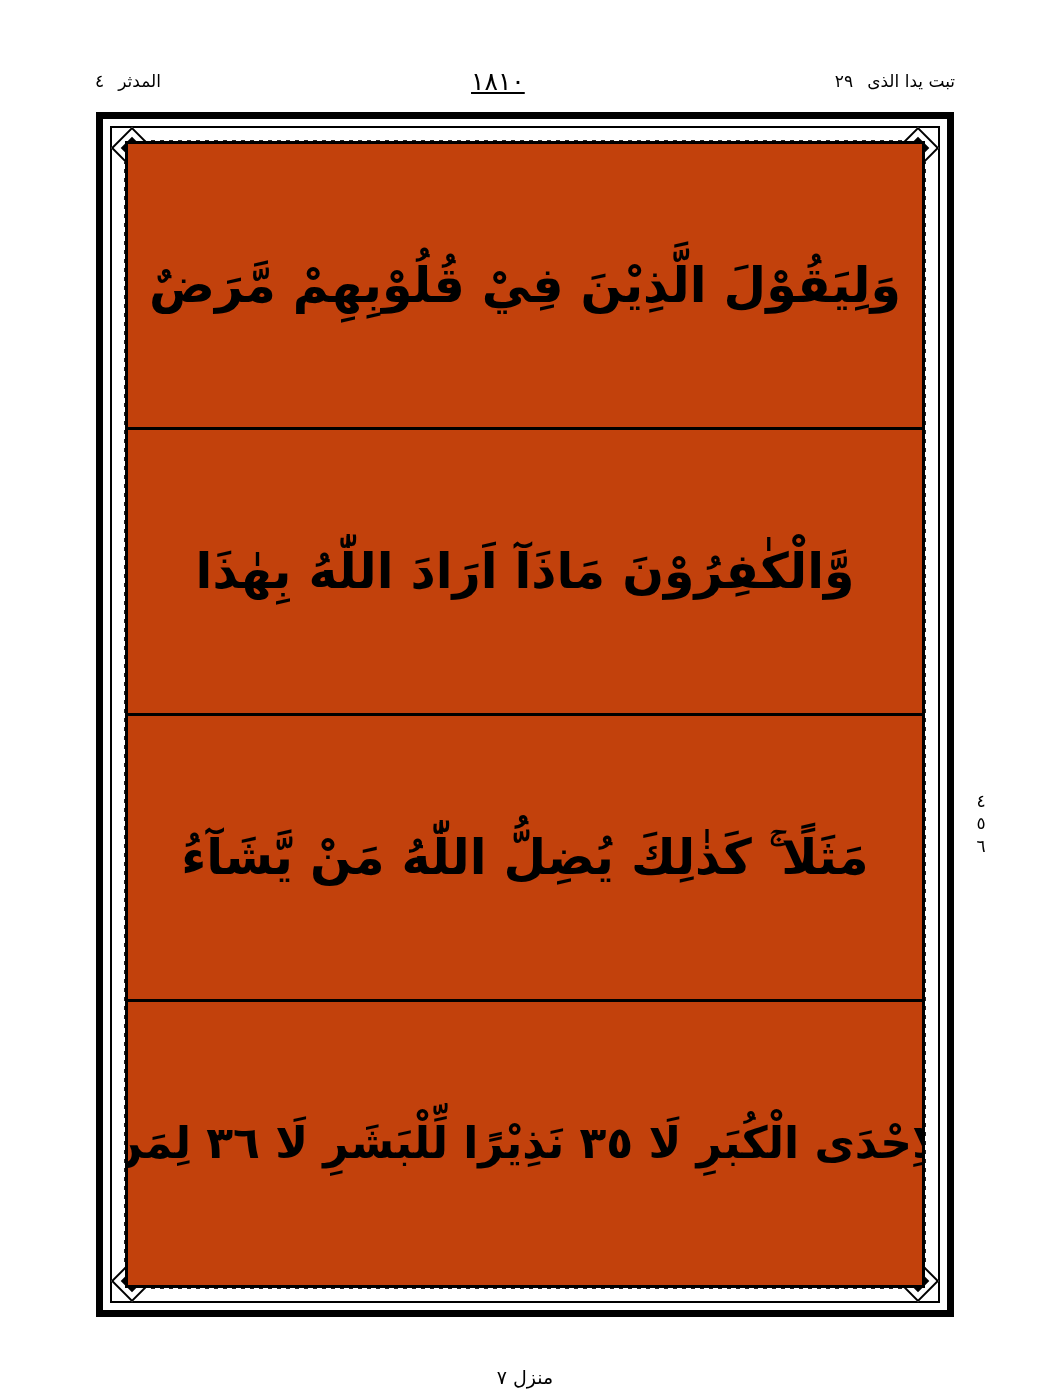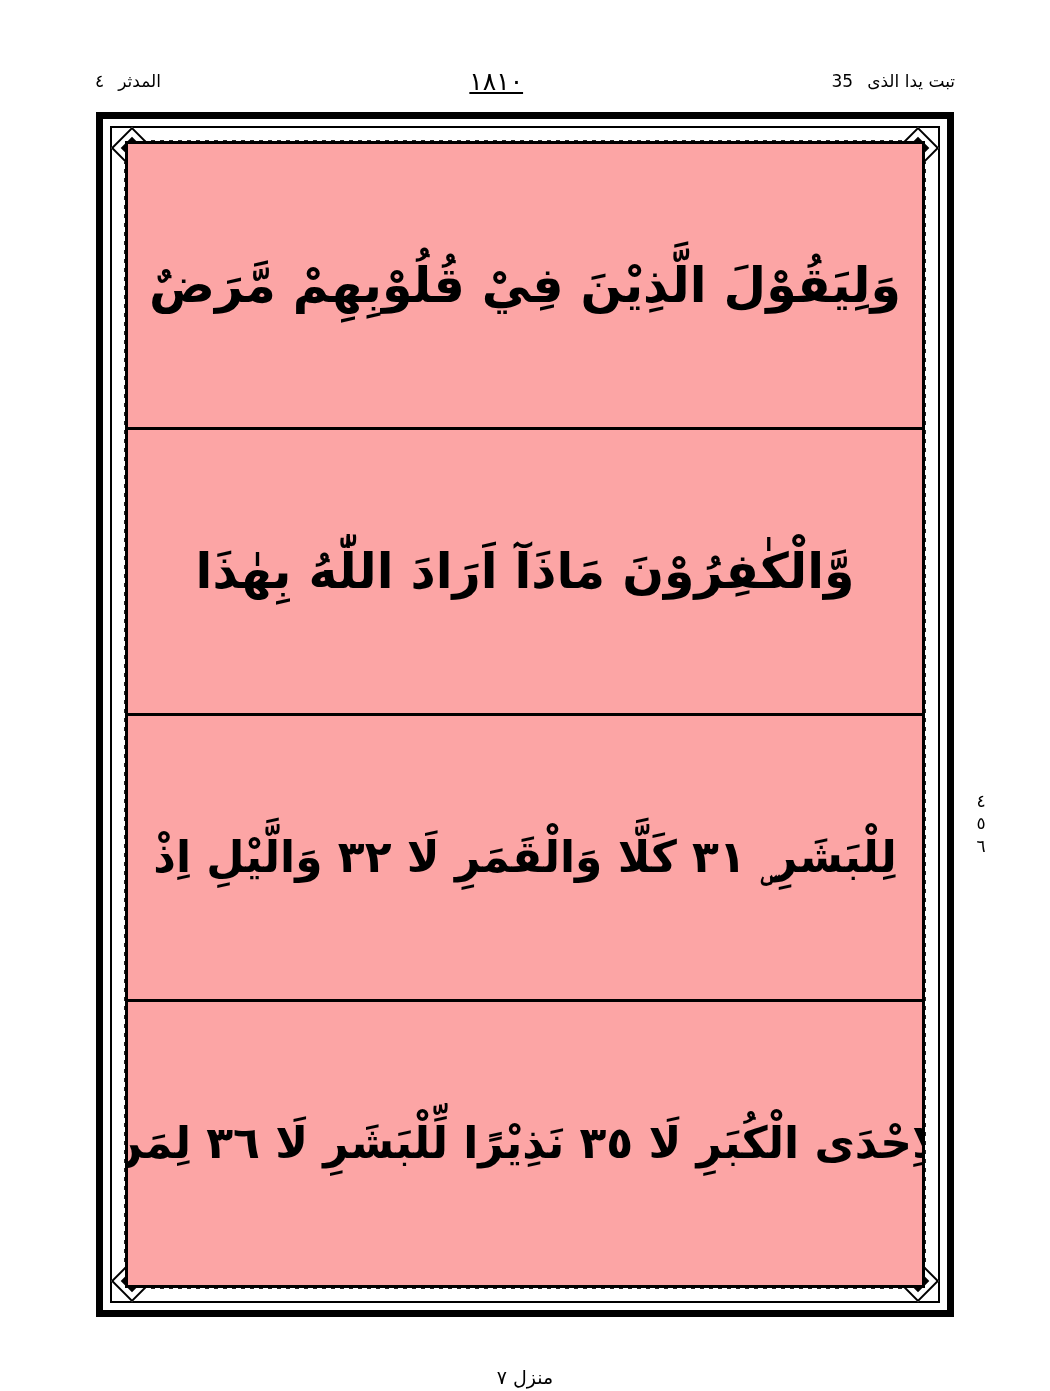--- a/index.html
+++ b/index.html
@@ -79,21 +79,21 @@
       repeating-linear-gradient(90deg, #000 0 4px, #fff 4px 9px) bottom/100% 11px no-repeat,
       repeating-linear-gradient(0deg, #000 0 4px, #fff 4px 9px) left/11px 100% no-repeat,
       repeating-linear-gradient(0deg, #000 0 4px, #fff 4px 9px) right/11px 100% no-repeat;
     opacity: .85;
   }
   .frame-inner {
     position: absolute;
     top: 22px; left: 22px; right: 22px; bottom: 22px;
     border: 3px solid #000000;
     box-sizing: border-box;
-    background: #fca5a5;
+    background: #c2410c;
     overflow: hidden;
   }
 
   
   .rosette {
     position: absolute;
     width: 26px; height: 26px;
     border: 2px solid #000;
     background: #fff;
     transform: rotate(45deg);
@@ -164,21 +164,21 @@
   }
 </style>
 </head>
 <body>
 
 <div class="page">
 
   <div class="header">
     <div class="header-side right">
       <span class="hdr-small">تبت يدا الذى</span>
-      <span class="hdr-small">35</span>
+      <span class="hdr-small">٢٩</span>
     </div>
     <div class="header-center">١٨١٠</div>
     <div class="header-side left">
       <span class="hdr-small">المدثر</span>
       <span class="hdr-small">٤</span>
     </div>
   </div>
 
   <div class="frame-outer">
     <div class="frame-mid"></div>
@@ -189,22 +189,22 @@
     <div class="rosette br"></div>
 
     <div class="frame-inner">
       <div class="lines">
         <div class="line">
           <span class="line-text">وَلِيَقُوْلَ الَّذِيْنَ فِيْ قُلُوْبِهِمْ مَّرَضٌ</span>
         </div>
         <div class="line">
           <span class="line-text">وَّالْكٰفِرُوْنَ مَاذَآ اَرَادَ اللّٰهُ بِهٰذَا</span>
         </div>
-        <div class="line small">
-          <span class="line-text">لِلْبَشَرِ ۣ ٣١ كَلَّا وَالْقَمَرِ لَا ٣٢ وَالَّيْلِ اِذْ</span>
+        <div class="line">
+          <span class="line-text">مَثَلًا ۚ كَذٰلِكَ يُضِلُّ اللّٰهُ مَنْ يَّشَآءُ</span>
         </div>
         <div class="line small">
           <span class="line-text">لَاِحْدَى الْكُبَرِ لَا ٣٥ نَذِيْرًا لِّلْبَشَرِ لَا ٣٦ لِمَنْ</span>
         </div>
       </div>
     </div>
   </div>
 
   <div class="side-note">
     <div>٤</div>

